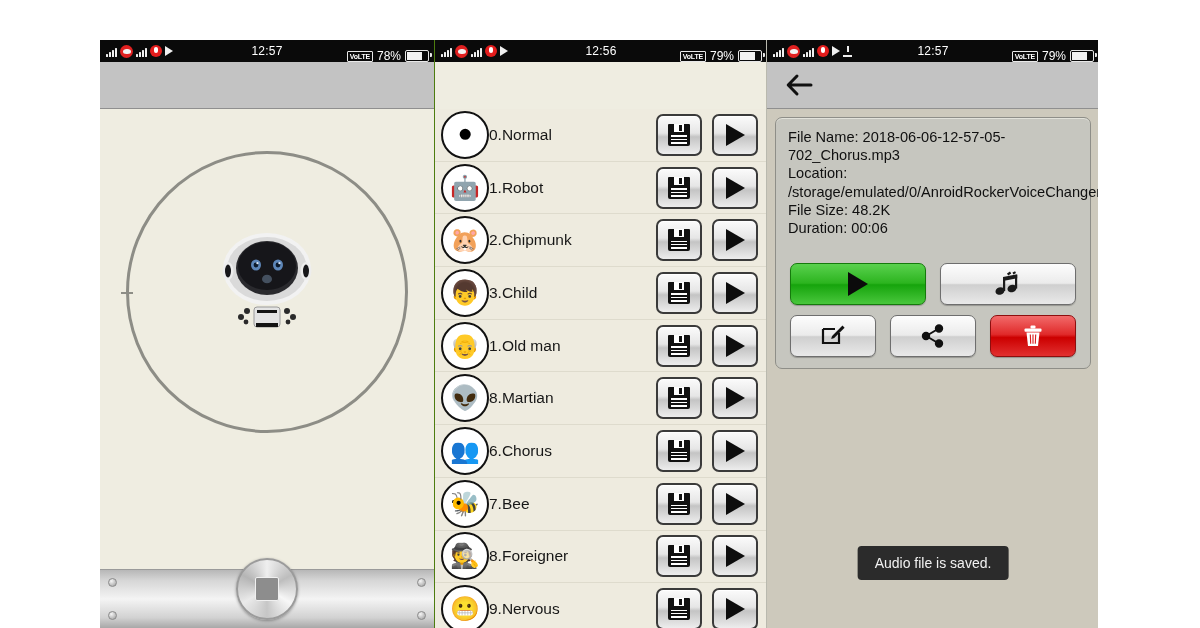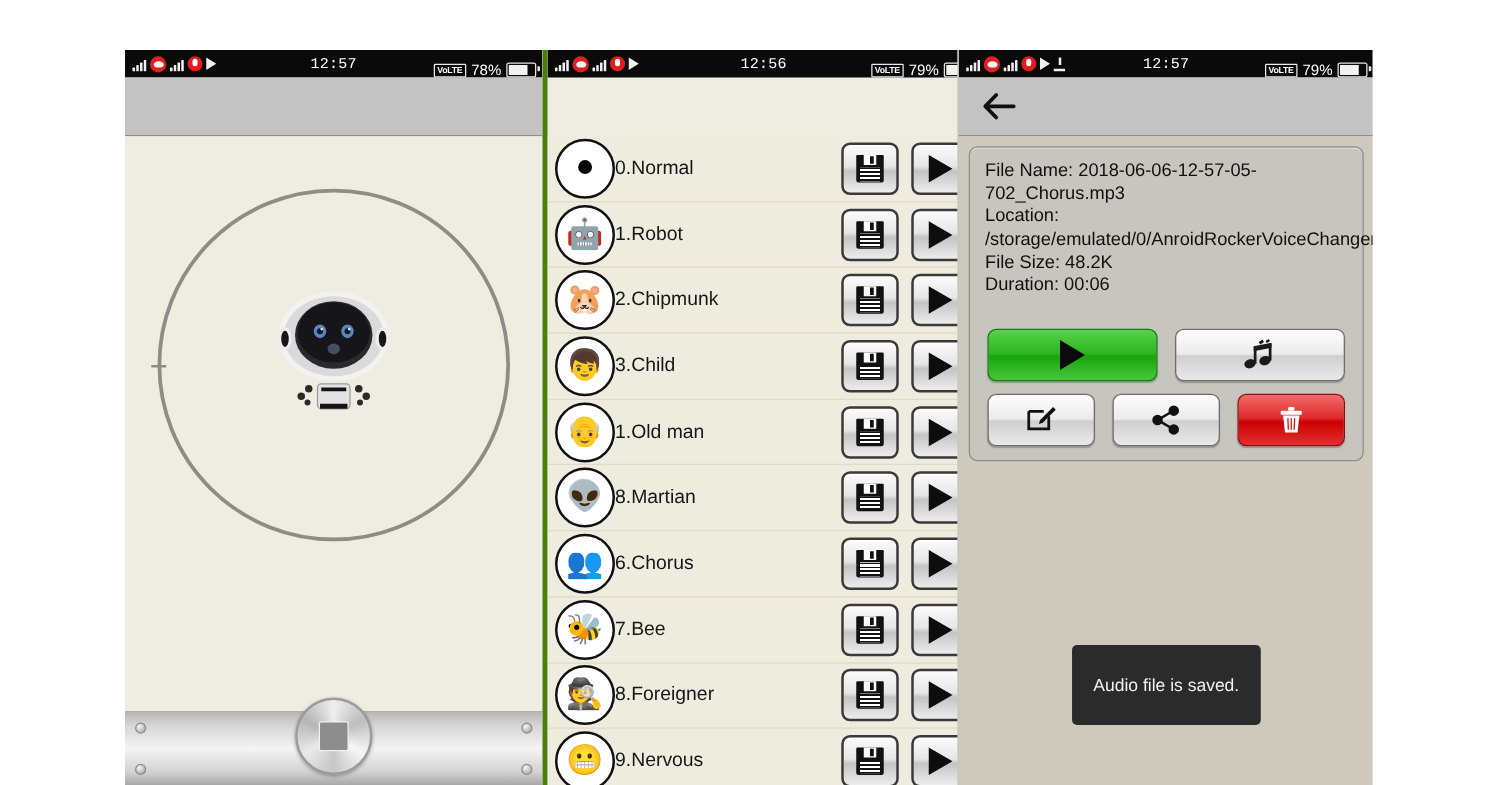--- a/index.html
+++ b/index.html
@@ -6,27 +6,27 @@
   body{
     width:1200px;height:628px;background:#ffffff;overflow:hidden;
     font-family:"Liberation Sans","DejaVu Sans",sans-serif;
   }
   .stage{position:absolute;left:0;top:0;width:1200px;height:628px;background:#fff;}
 
   
   .screens{position:absolute;left:100px;top:40px;width:998px;height:588px;overflow:hidden;background:#efede1;}
   .screen{position:absolute;top:0;height:588px;overflow:hidden;background:#efede1;}
   #screen-rec{left:0;width:334px;}
-  #screen-eff{left:334px;width:332px;border-left:4px solid #4d7c0f;padding-left:14px;}
+  #screen-eff{left:334px;width:332px;border-left:1px solid #4d7c0f;}
   #screen-file{left:666px;width:332px;border-left:1px solid #b9b9ae;}
 
   
   .statusbar{position:absolute;left:0;top:0;height:22px;width:100%;background:#0a0a0a;color:#fff;}
   .sb-icons{position:absolute;left:6px;top:0;height:22px;display:flex;align-items:center;gap:3px;}
-  .sb-time{position:absolute;left:0;right:0;top:0;height:22px;line-height:22px;text-align:center;font-size:12px;color:#fff;letter-spacing:.2px;font-family:Liberation Mono, monospace;}
+  .sb-time{position:absolute;left:0;right:0;top:0;height:22px;line-height:22px;text-align:center;font-size:12px;color:#fff;letter-spacing:.2px;}
   .sb-right{position:absolute;right:5px;top:0;height:32px;display:flex;align-items:center;gap:4px;}
   .volte{font-size:7px;border:1px solid #e9e9e9;border-radius:1px;padding:0 2px;line-height:9px;letter-spacing:-.2px;font-weight:bold;}
   .pct{font-size:12px;}
   .batt{position:relative;width:22px;height:10px;border:1.5px solid #e8e8e8;border-radius:2px;}
   .batt::after{content:"";position:absolute;right:-4px;top:2px;width:2px;height:4px;background:#e8e8e8;border-radius:0 1px 1px 0;}
   .batt > i{position:absolute;left:1px;top:1px;bottom:1px;width:70%;background:#f2f2f2;display:block;}
   .sig{display:flex;align-items:flex-end;gap:1px;height:11px;}
   .sig b{width:2px;background:#f0f0f0;display:block;border-radius:.5px;}
   .sig b:nth-child(1){height:3px}.sig b:nth-child(2){height:5px}
   .sig b:nth-child(3){height:7px}.sig b:nth-child(4){height:9px}
@@ -88,21 +88,21 @@
   .infotext{position:absolute;left:12px;top:10px;right:10px;font-size:14.6px;line-height:18.2px;color:#101010;white-space:pre-line;}
   .btnrow{position:absolute;left:14px;right:14px;display:flex;gap:14px;}
   .row1{top:145px;} .row2{top:197px;}
   .bigbtn{flex:1 1 0;height:40px;border-radius:7px;border:1.5px solid #6e6e6e;cursor:pointer;
     display:flex;align-items:center;justify-content:center;box-shadow:0 1px 1px rgba(0,0,0,.25);}
   .b-grey{background:linear-gradient(180deg,#fdfdfd 0%,#ebebeb 48%,#cfcfcf 52%,#e9e9e9 100%);}
   .b-green{background:linear-gradient(180deg,#5ad14e 0%,#2cb41f 48%,#16a40c 52%,#49c73c 100%);border-color:#157a0c;}
   .b-red{background:linear-gradient(180deg,#f26a6a 0%,#e02a2a 46%,#cc0000 54%,#e23030 100%);border-color:#8e0e0e;}
   .tri-g{width:0;height:0;border-left:20px solid #0b0b0b;border-top:12px solid transparent;border-bottom:12px solid transparent;}
   .toast{position:absolute;left:50%;transform:translateX(-50%);bottom:48px;background:#2b2b2b;color:#f2f2f2;
-    font-size:14px;padding:24px 17px;border-radius:4px;white-space:nowrap;}
+    font-size:14px;padding:9px 17px;border-radius:4px;white-space:nowrap;}
   .icn{display:block}
 </style>
 </head>
 <body>
 
 <div class="stage">
  <div class="screens">
 
   <div class="screen" id="screen-rec">
     <div class="statusbar">

